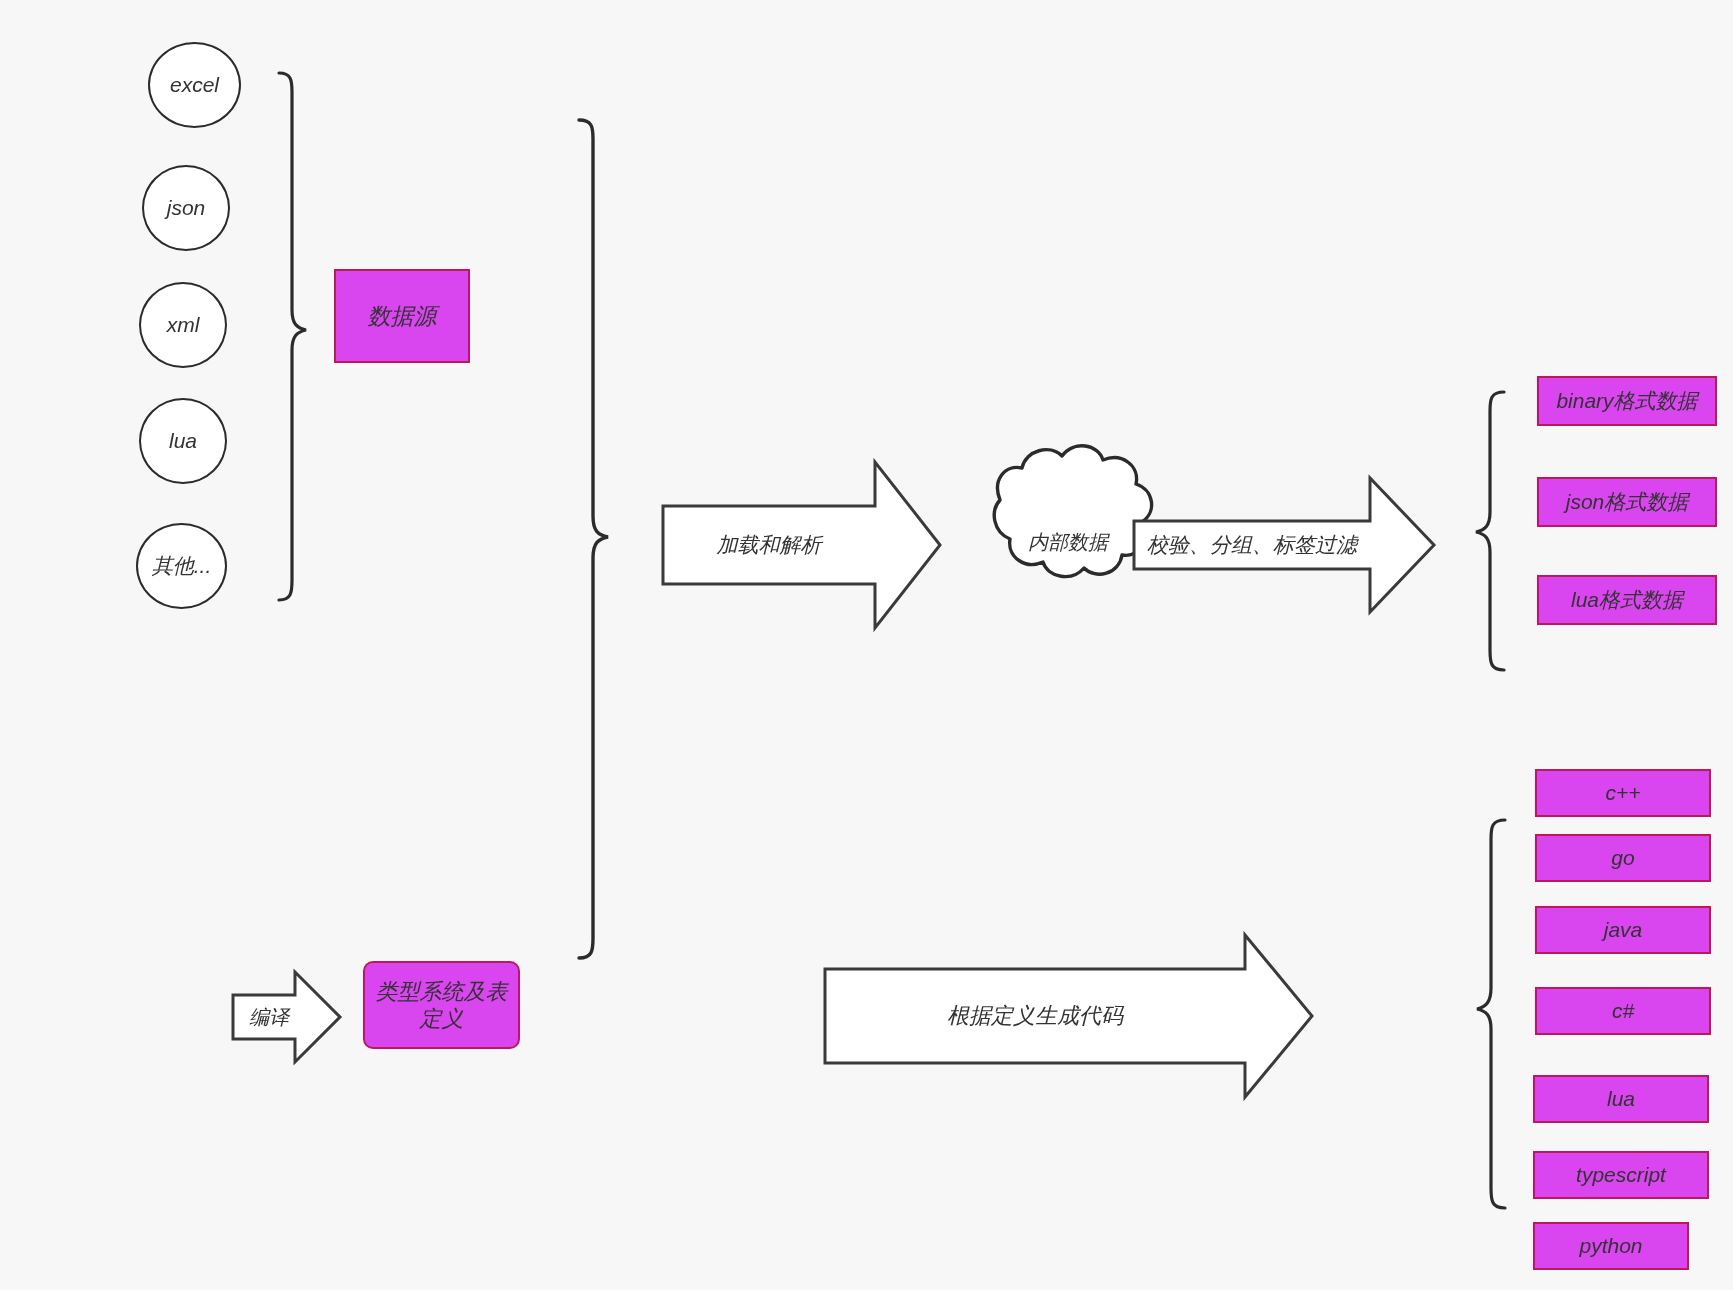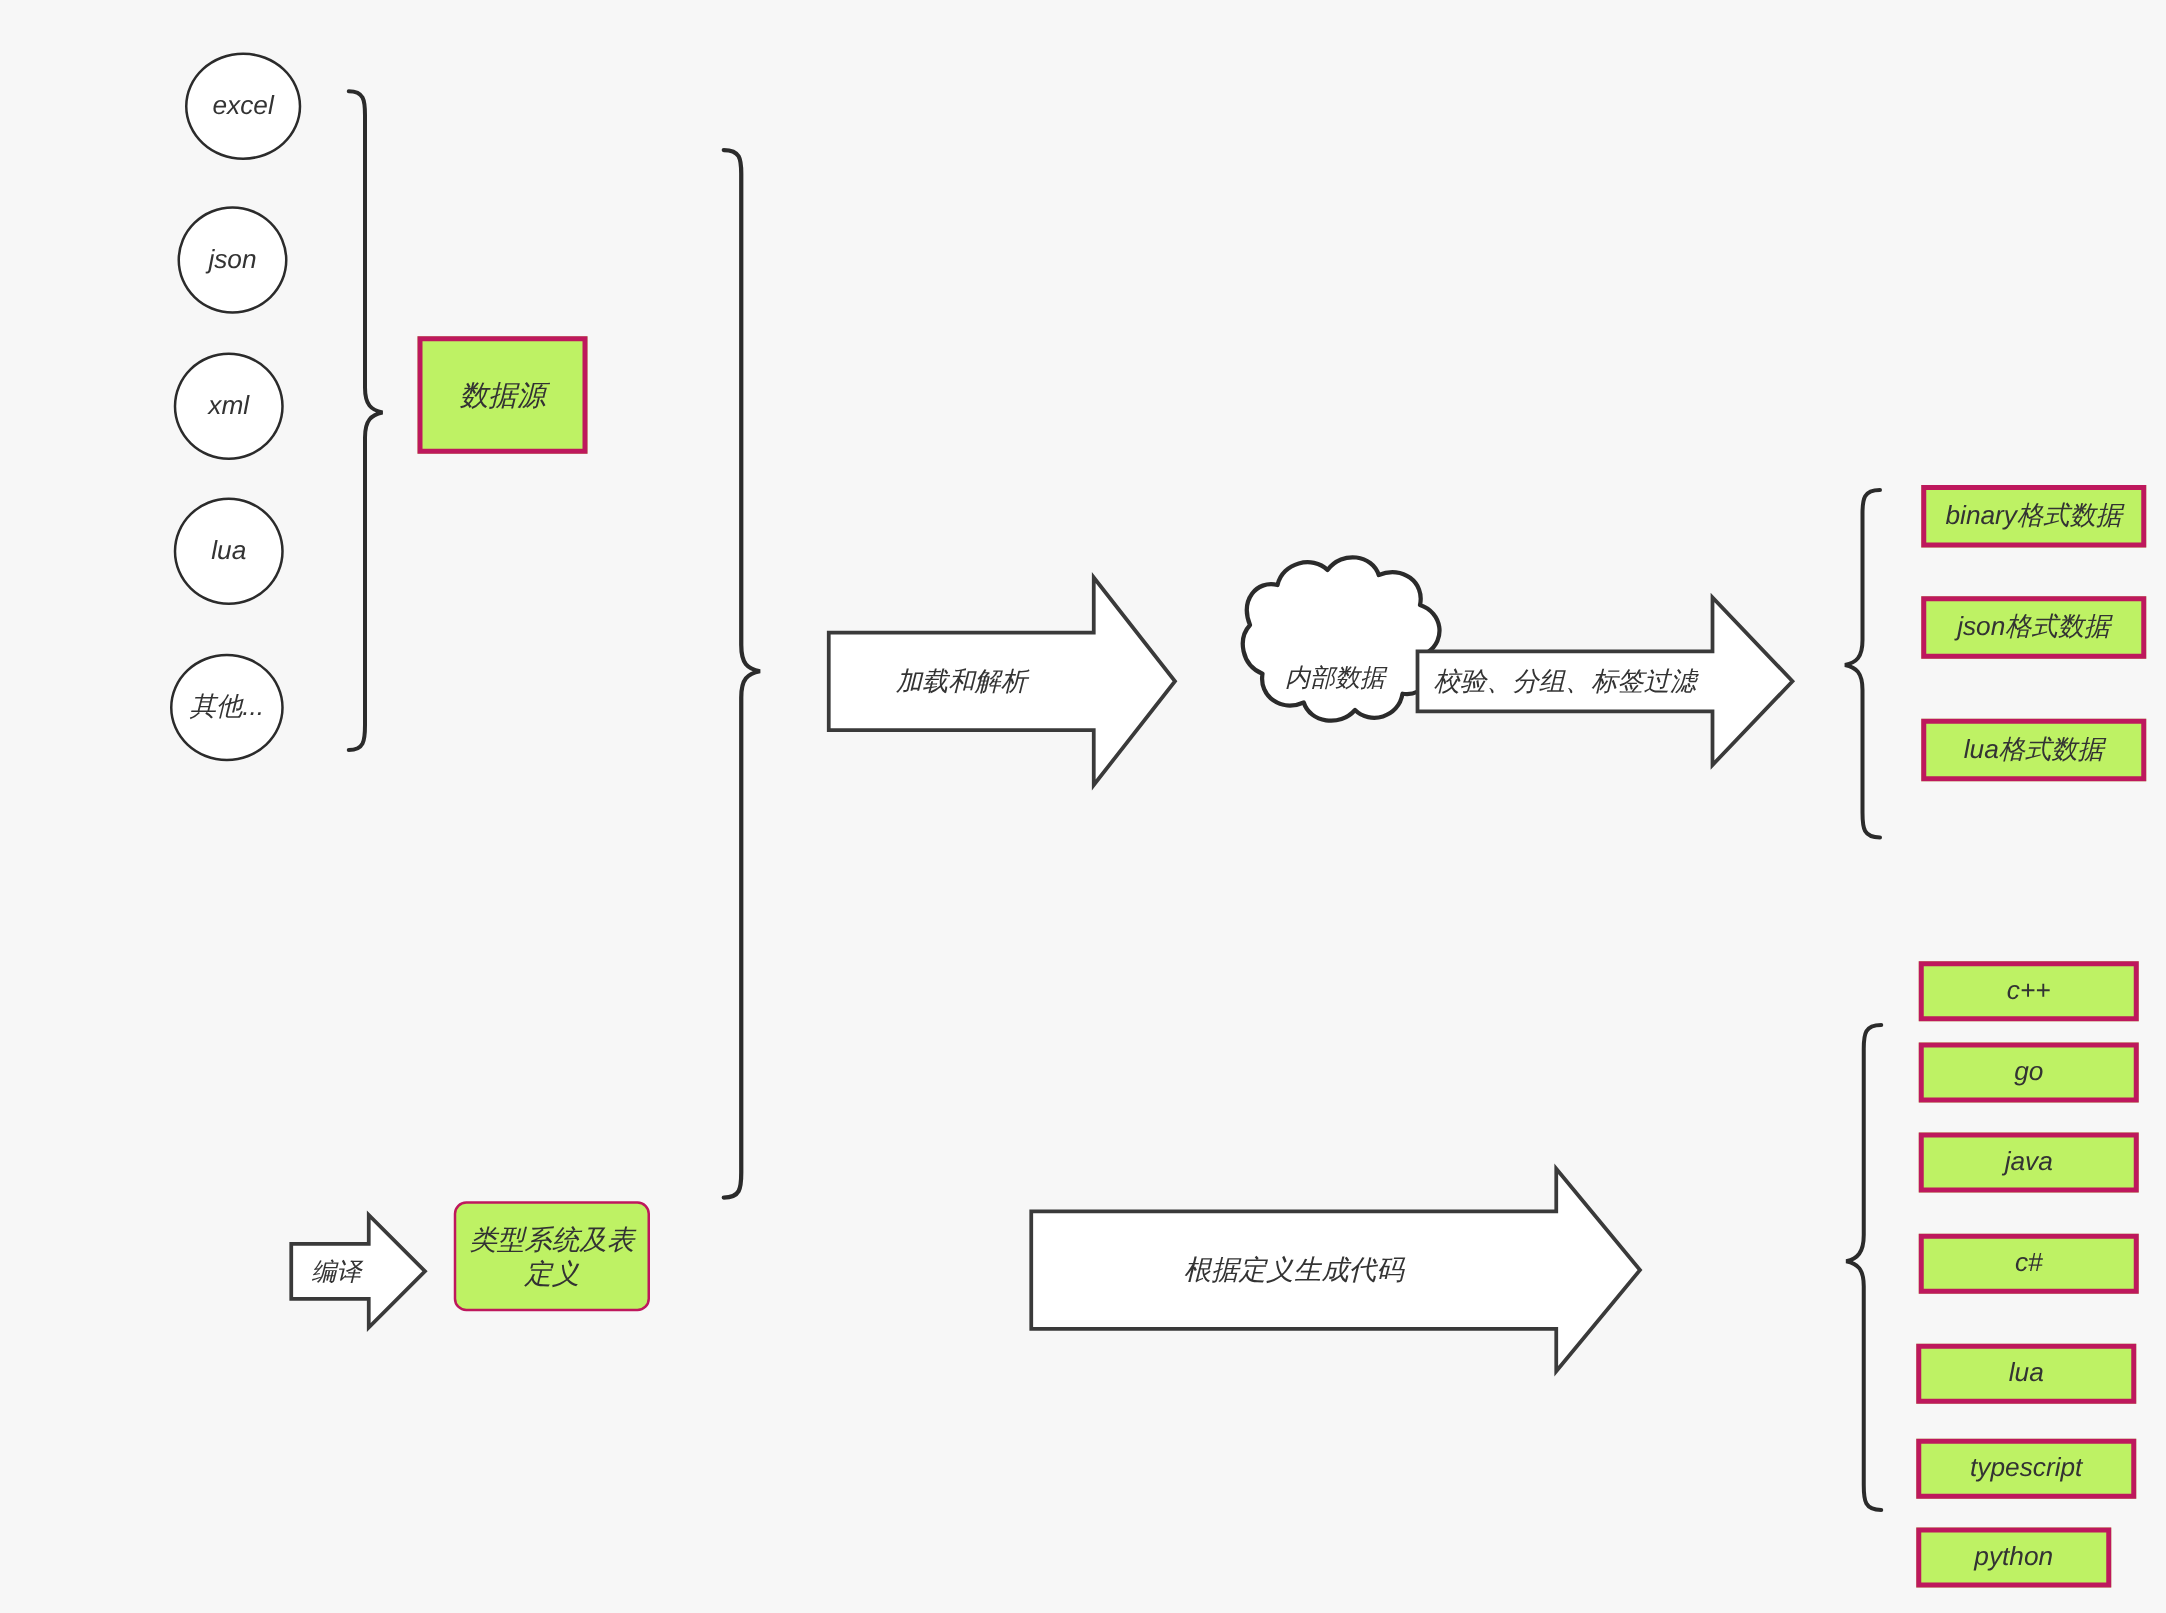--- a/index.html
+++ b/index.html
@@ -17,22 +17,22 @@
     font-style: italic;
   }
   .node {
     position: absolute;
     box-sizing: border-box;
     display: flex;
     align-items: center;
     justify-content: center;
     text-align: center;
     color: #333333;
-    background: #bef264;
-    border: 4px solid #be185d;
+    background: #d946ef;
+    border: 2px solid #be185d;
     line-height: 1.25;
   }
   .ellipse {
     border-radius: 50%;
     background: #ffffff;
     border: 2.5px solid #2b2b2b;
   }
   .rect { }
   .rounded { border-radius: 10px; }
   .svg-layer {
@@ -191,21 +191,21 @@
   </div>
 
   <div class="arrow-label fs22" style="left:825px; top:994px; width:420px; height:44px;">
     <span>根据定义生成代码</span>
   </div>
 
   <div class="arrow-label fs20" style="left:233px; top:995px; width:72px; height:44px;">
     <span>编译</span>
   </div>
 
-  <div class="node rect fs21" style="left:1537px; top:388px; width:180px; height:50px;">
+  <div class="node rect fs21" style="left:1537px; top:376px; width:180px; height:50px;">
     <span>binary格式数据</span>
   </div>
   <div class="node rect fs21" style="left:1537px; top:477px; width:180px; height:50px;">
     <span>json格式数据</span>
   </div>
   <div class="node rect fs21" style="left:1537px; top:575px; width:180px; height:50px;">
     <span>lua格式数据</span>
   </div>
 
   <div class="node rect fs21" style="left:1535px; top:769px; width:176px; height:48px;">

